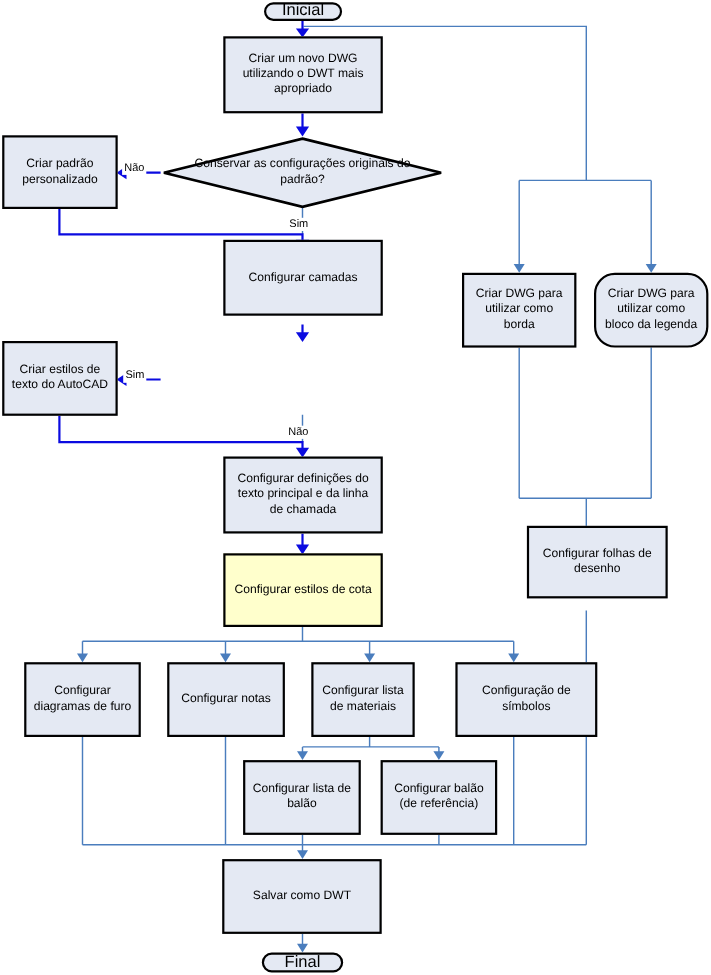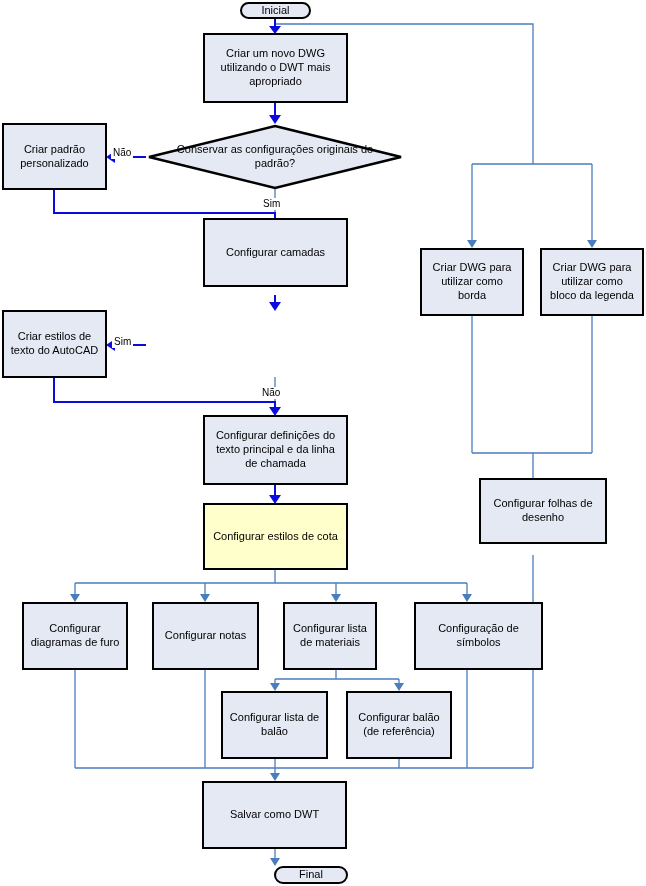--- a/index.html
+++ b/index.html
@@ -13,21 +13,21 @@
   .wire-lt{stroke:var(--connector);stroke-width:1.3;fill:none;}
   .head-lt{fill:var(--connector);stroke:none;}
 
   .node{
     position:absolute;z-index:2;box-sizing:border-box;
     background:var(--node-fill);border:2px solid var(--node-border);
     display:flex;align-items:center;justify-content:center;text-align:center;
     font-size:11px;line-height:1.25;padding:3px 6px;
   }
   .node.highlight{background:var(--highlight-fill);}
-  .terminator{border-radius:10px;padding:0 4px;font-size:11px;}
+  .terminator{border-radius:10px;padding:0 4px;font-size:15px;}
   .diamond{
     position:absolute;z-index:2;background:transparent;border:none;padding:0;
   }
   .diamond svg{position:absolute;left:0;top:0;}
   .diamond .dtext{
     position:absolute;left:0;top:0;right:0;bottom:0;z-index:1;
     display:flex;align-items:center;justify-content:center;text-align:center;
     font-size:11px;line-height:1.25;padding:0 26px;
   }
   .dshape{fill:var(--node-fill);stroke:var(--node-border);stroke-width:2.4;}
@@ -80,21 +80,21 @@
       <polygon class="head-main" points="269,218 281,218 275,227"></polygon>
       <polygon class="head-main" points="269,302 281,302 275,311"></polygon>
       <polygon class="head-main" points="115,339 115,351 106,345"></polygon>
       <polygon class="head-main" points="269,407 281,407 275,416"></polygon>
       <polygon class="head-main" points="269,495 281,495 275,504"></polygon>
     </g>
   </svg>
 
   <div class="node terminator" style="left:240px;top:2px;width:71px;height:17px;">Inicial</div>
 
-  <div class="node terminator" style="left:238px;top:866px;width:74px;height:18px;margin-left:36px;">Final</div>
+  <div class="node terminator" style="left:238px;top:866px;width:74px;height:18px;">Final</div>
 
   <div class="node" style="left:203px;top:33px;width:145px;height:70px;">Criar um novo DWG utilizando o DWT mais apropriado</div>
 
   <div class="diamond" style="left:146px;top:124px;width:258px;height:66px;">
     <svg width="258" height="66">
       <polygon class="dshape" points="129,2 255,33 129,64 3,33"></polygon>
     </svg>
     <div class="dtext">Conservar as configurações originais do padrão?</div>
   </div>
 
@@ -118,21 +118,21 @@
   <div class="node" style="left:414px;top:602px;width:129px;height:68px;">Configuração de símbolos</div>
 
   <div class="node" style="left:221px;top:691px;width:107px;height:68px;">Configurar lista de balão</div>
 
   <div class="node" style="left:346px;top:691px;width:106px;height:68px;">Configurar balão (de referência)</div>
 
   <div class="node" style="left:202px;top:781px;width:145px;height:68px;">Salvar como DWT</div>
 
   <div class="node" style="left:420px;top:248px;width:104px;height:68px;">Criar DWG para utilizar como borda</div>
 
-  <div class="node" style="left:540px;top:248px;width:104px;height:68px;">Criar DWG para utilizar como bloco da legenda</div>
+  <div class="node" style="left:540px;top:248px;width:104px;height:68px;border-radius:19px;">Criar DWG para utilizar como bloco da legenda</div>
 
   <div class="node" style="left:479px;top:478px;width:128px;height:66px;">Configurar folhas de desenho</div>
 
   <span class="edge-label" style="left:111px;top:147px;">Não</span>
   <span class="edge-label" style="left:261px;top:198px;">Sim</span>
   <span class="edge-label" style="left:112px;top:336px;">Sim</span>
   <span class="edge-label" style="left:260px;top:387px;">Não</span>
 
 </div>
 

